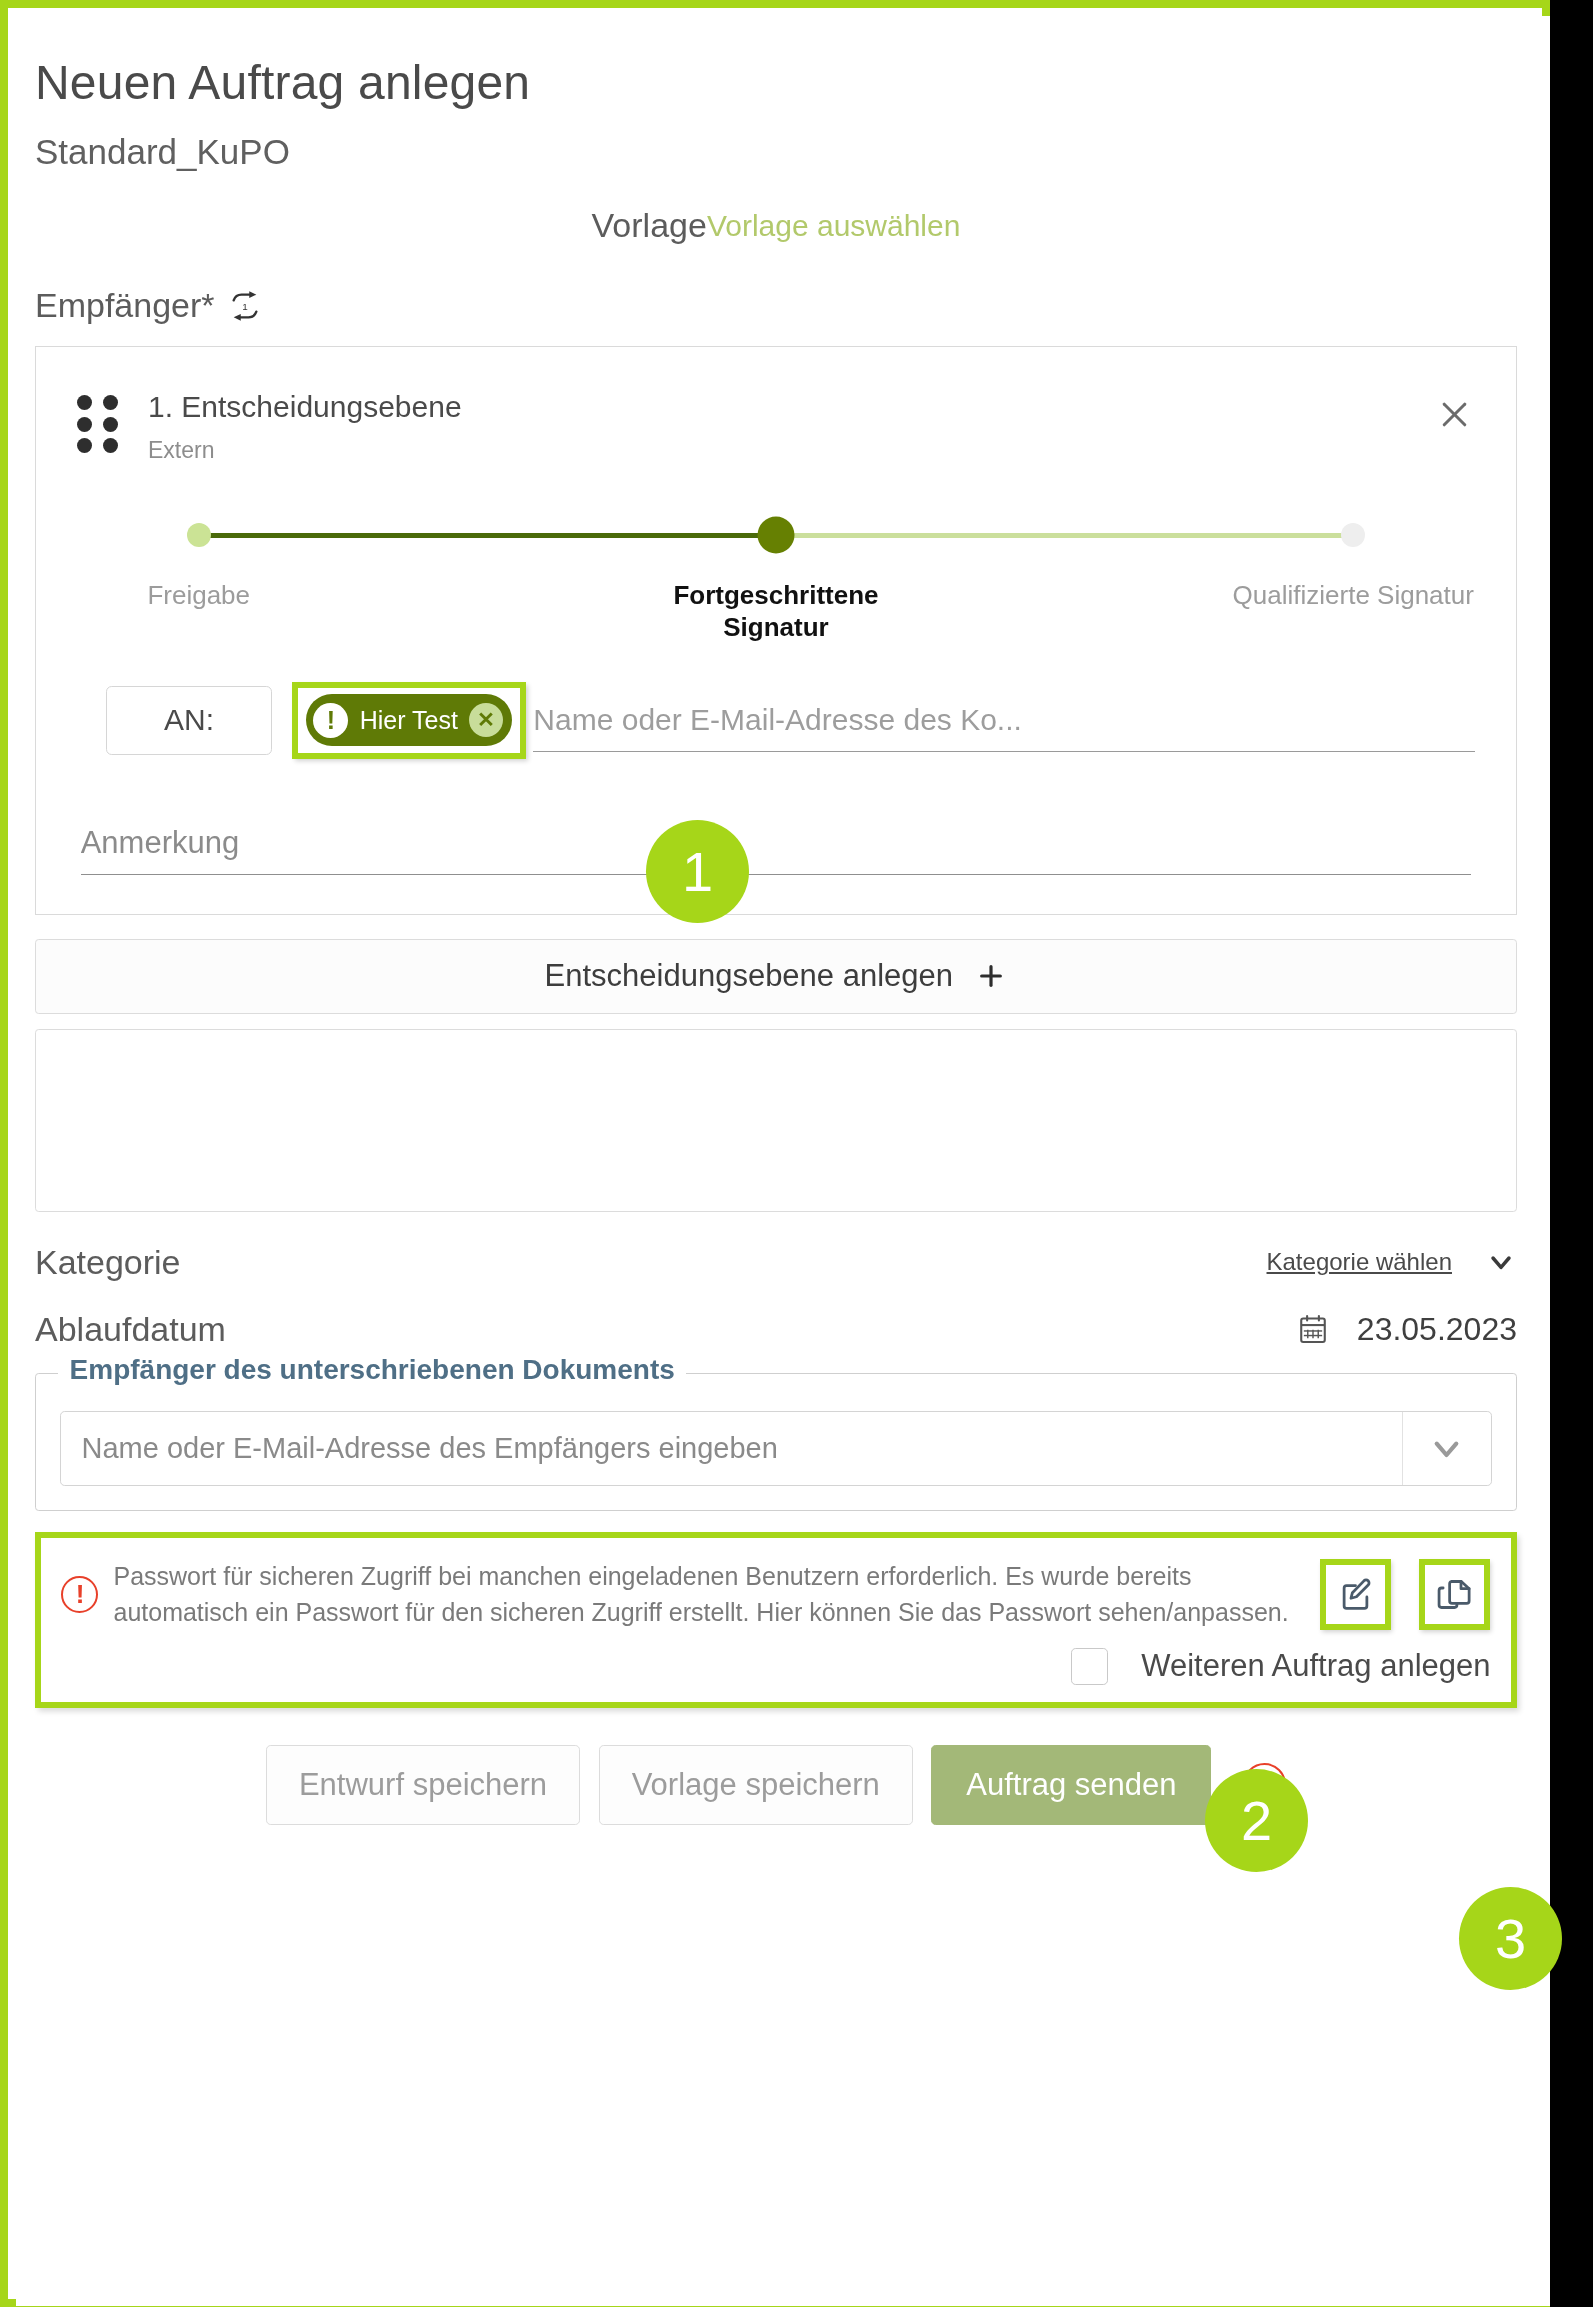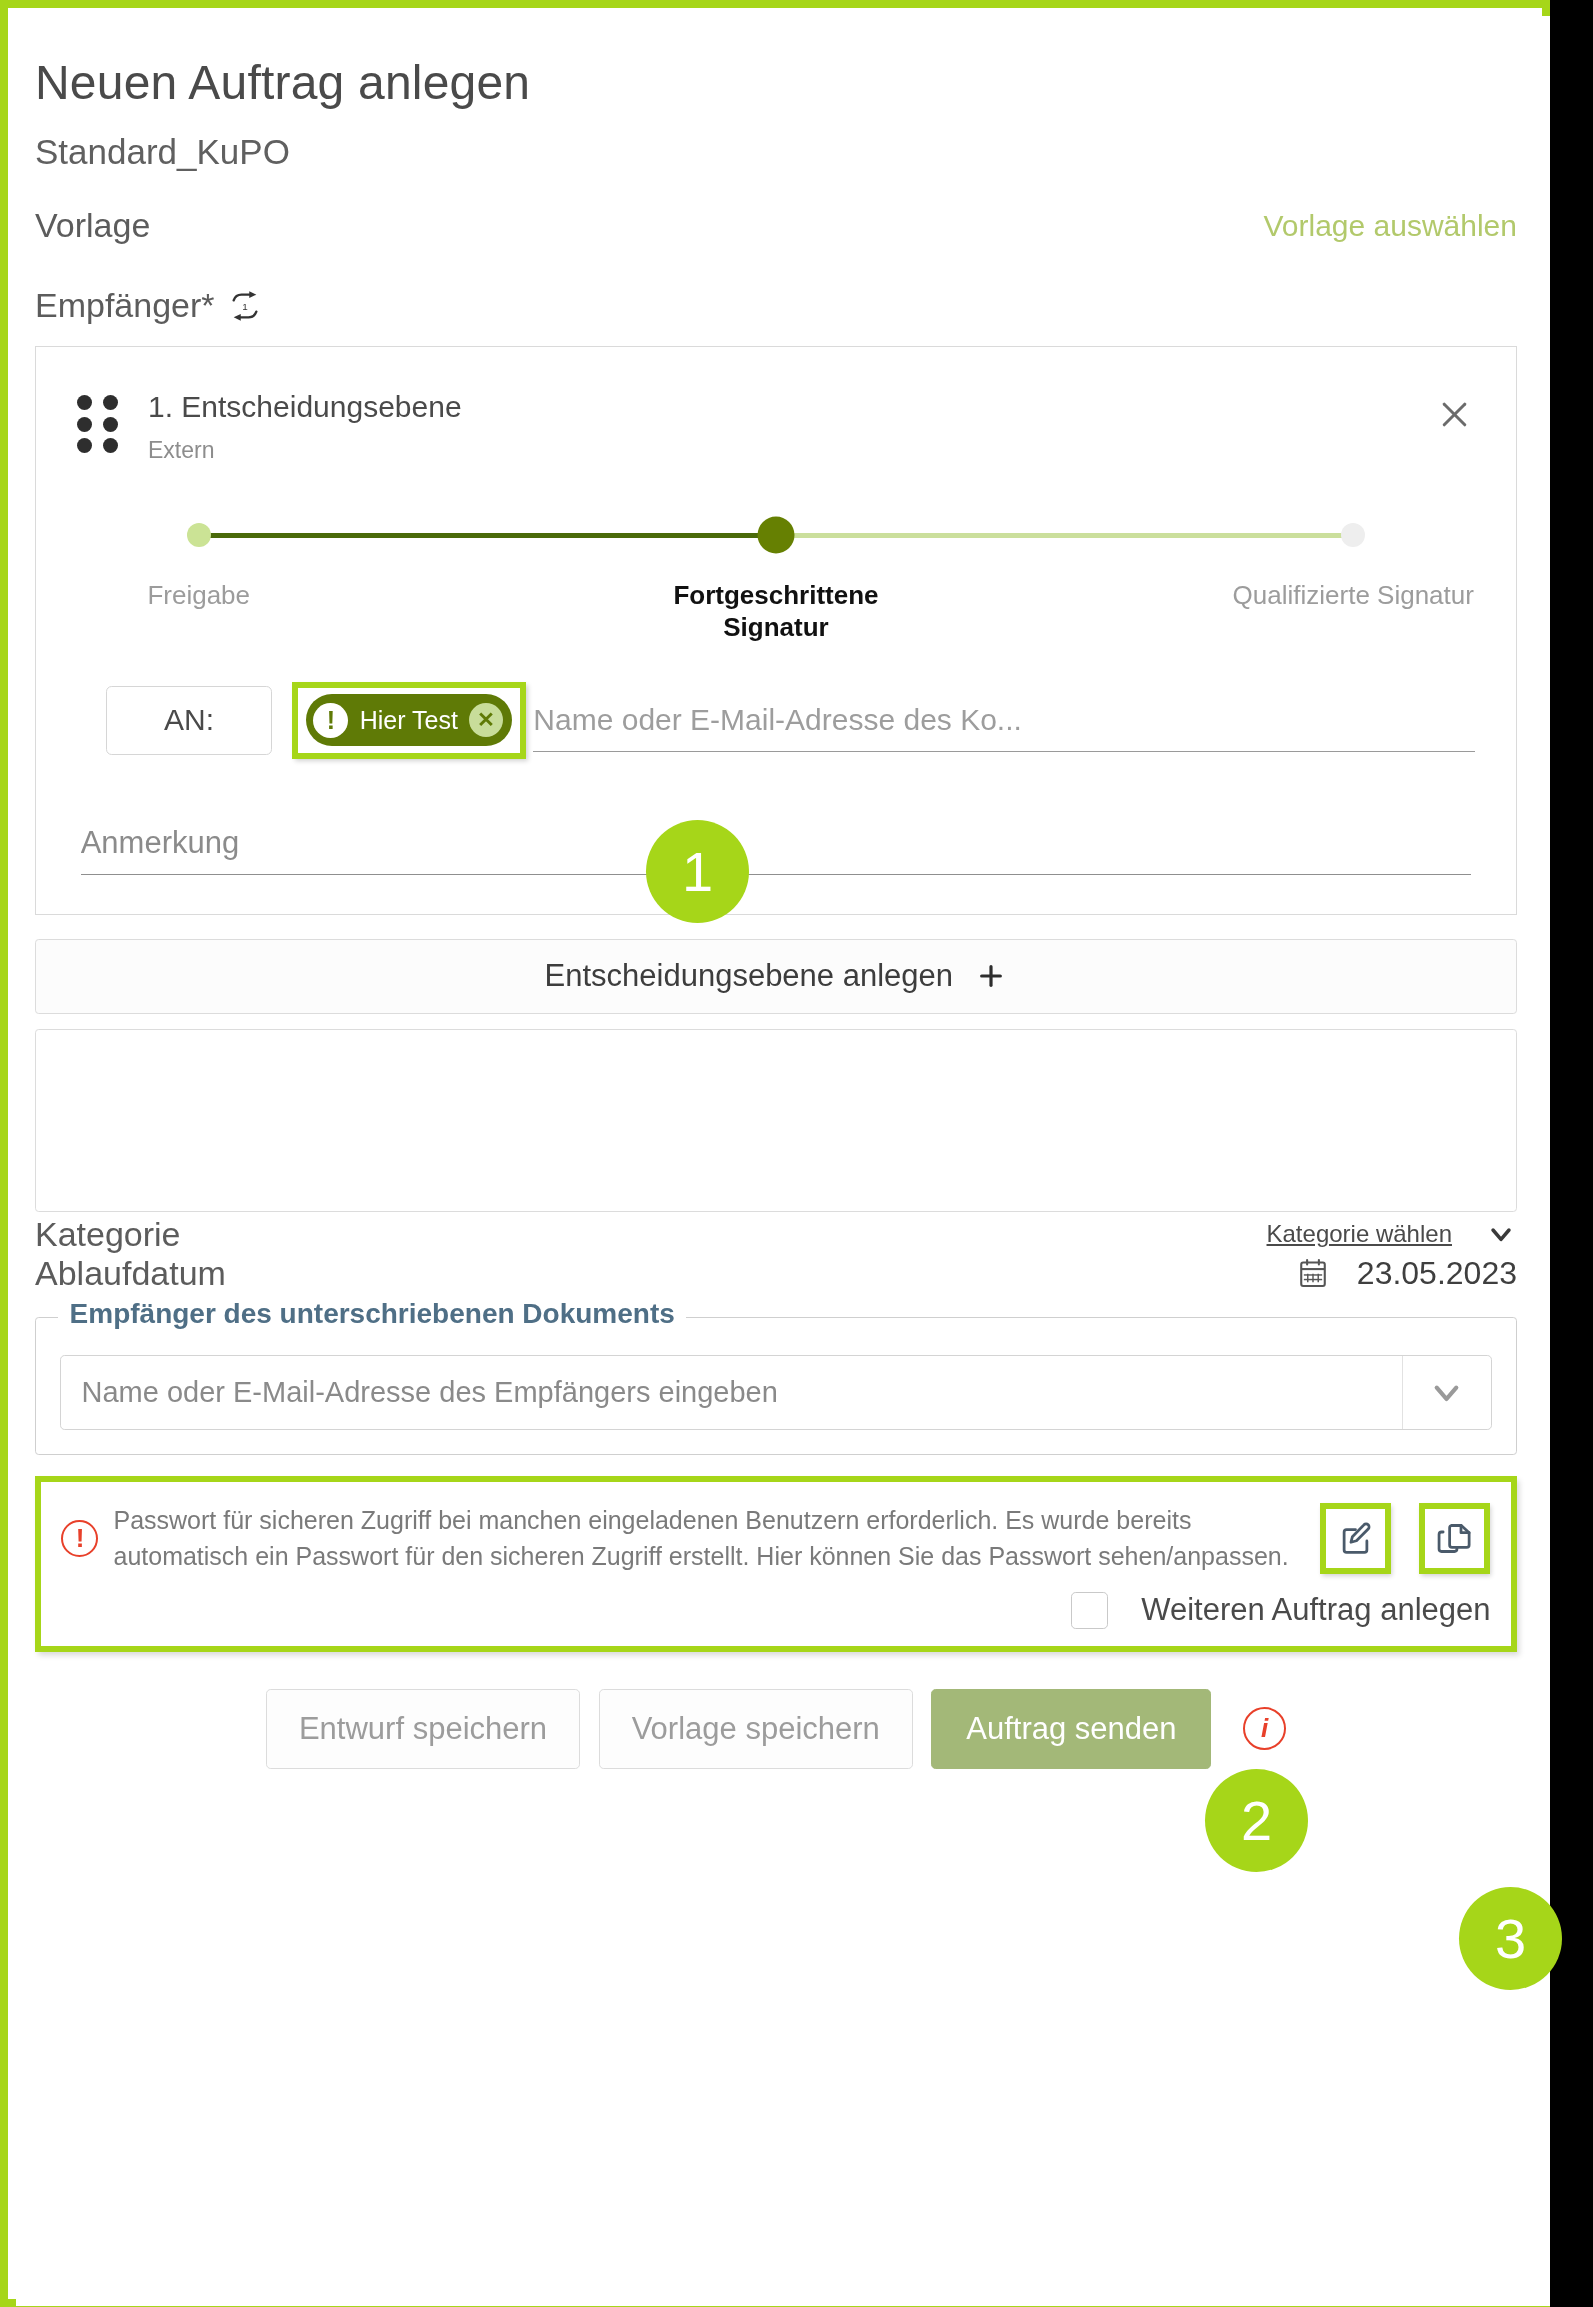--- a/index.html
+++ b/index.html
@@ -47,21 +47,21 @@
   }
   .subtitle {
     font-size: 35px;
     color: #606060;
     font-weight: 400;
     margin-top: 22.4px;
   }
   .row {
     display: flex;
     align-items: center;
-    justify-content: space-between;
+    justify-content: center;
     margin-top: 34px;
   }
   .label-lg {
     font-size: 34px;
     color: #5c5c5c;
     font-weight: 400;
   }
   .link-green {
     font-size: 30px;
     color: #b2c96b;
@@ -241,20 +241,21 @@
     background: #fff;
     resize: none;
     font-family: "Liberation Sans", sans-serif;
     font-size: 28px; color: #555;
     padding: 13px;
     outline: none;
   }
 
   .kat-row, .abl-row {
     display: flex; align-items: center; justify-content: space-between;
+    margin-top: 28px;
   }
   .kat-sel {
     display: flex; align-items: center; gap: 33px;
     font-size: 24px; color: #4a4a4a; cursor: pointer; text-decoration: underline;
   }
   .date-val {
     display: flex; align-items: center; gap: 28px;
     font-size: 32px; color: #3f3f3f; cursor: pointer;
   }
 

